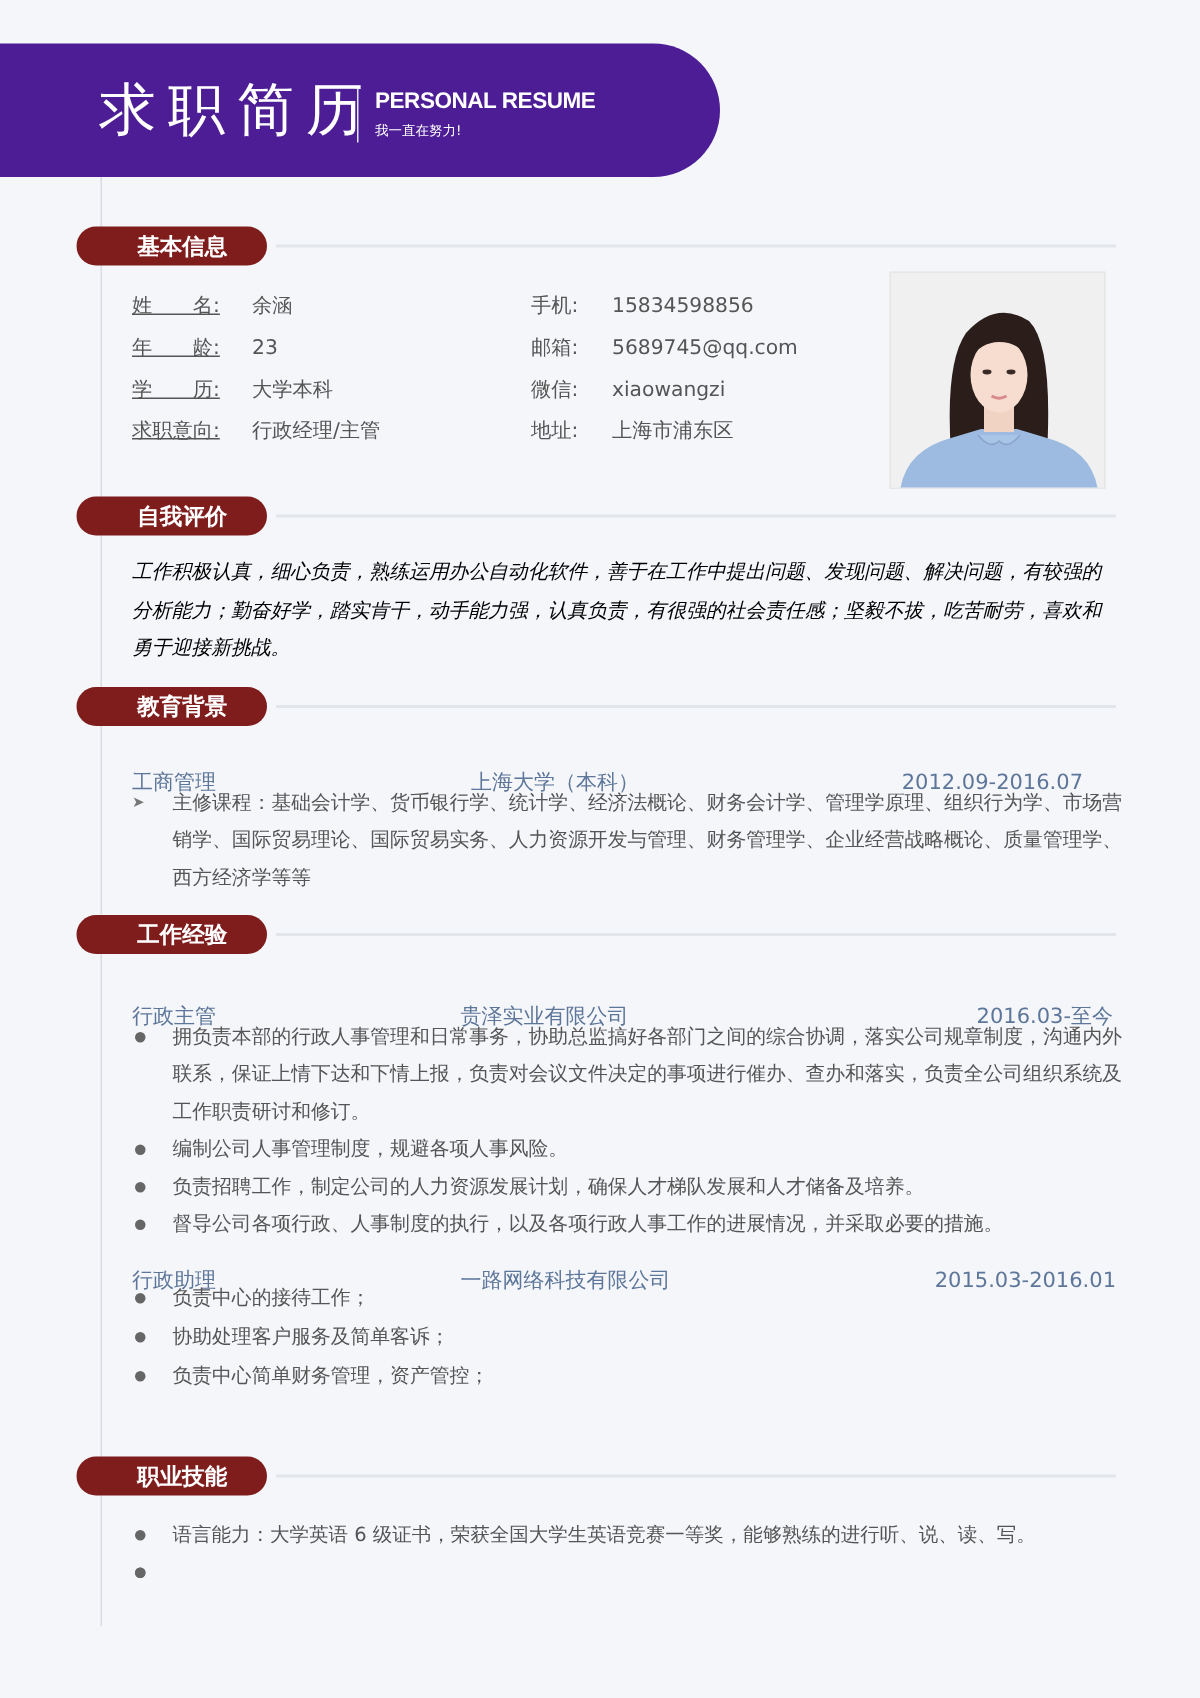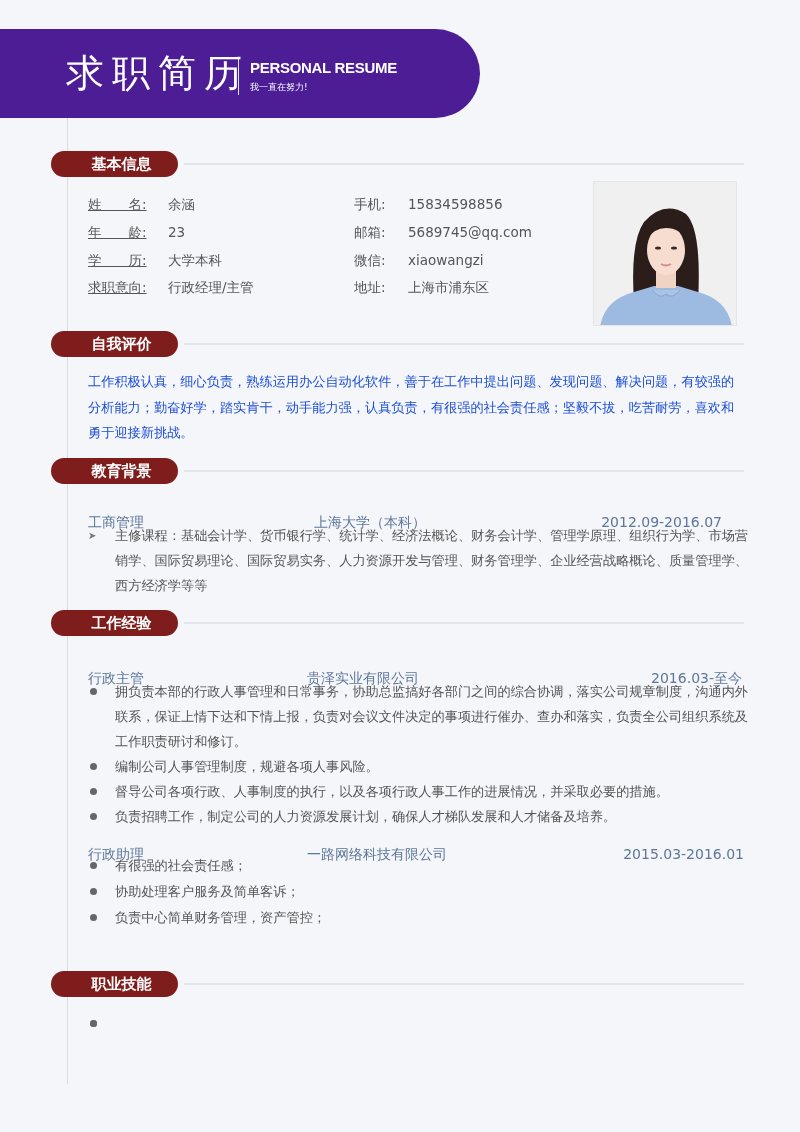--- a/index.html
+++ b/index.html
@@ -29,21 +29,21 @@
   .section-head .rule { position: absolute; left: 133px; right: 0; top: 12px; height: 2px; background: #e2e5ea; }
 
   .info-row { position: absolute; font-size: 13.5px; color: #555; height: 20px; line-height: 20px; }
   .info-label { position: absolute; left: 88px; width: 70px; text-decoration: underline; }
   .info-value { position: absolute; left: 168px; }
   .info-label2 { position: absolute; left: 354px; }
   .info-value2 { position: absolute; left: 408px; }
 
   .photo { position: absolute; left: 593px; top: 181px; width: 144px; height: 145px; background: #f0f0f0; border: 1px solid #e6e6e6; overflow: hidden; }
 
-  .para { position: absolute; left: 88px; width: 656px; font-size: 13.2px; line-height: 25.5px; color: #1d4ed8; }
+  .para { position: absolute; left: 88px; width: 656px; font-size: 13.2px; line-height: 25.5px; color: #000000; font-style: italic; }
 
   .entry-head { position: absolute; left: 88px; width: 656px; height: 22px; font-size: 14px; color: #5d7699; line-height: 22px; margin-top: 12px; }
   .entry-head .c1 { position: absolute; left: 0; }
   .entry-head .c2 { position: absolute; left: 226px; }
   .entry-head .c3 { position: absolute; right: 0; }
 
   .bullets { position: absolute; left: 88px; width: 660px; list-style: none; }
   .bullets li { position: relative; padding-left: 27px; font-size: 13.2px; line-height: 25px; color: #555; }
   .bullets li .dot { position: absolute; left: 2px; top: 9px; width: 7px; height: 7px; border-radius: 50%; background: #666; }
   .bullets li .arrow { position: absolute; left: 0; top: 0; font-size: 10px; color: #777; }
@@ -132,35 +132,36 @@
   <div class="rule"></div>
 </div>
 <div class="entry-head" style="top:655px">
   <span class="c1">行政主管</span>
   <span class="c2" style="left:219px">贵泽实业有限公司</span>
   <span class="c3" style="right:2px">2016.03-至今</span>
 </div>
 <ul class="bullets" style="top:679px">
   <li><span class="dot"></span><span>拥负责本部的行政人事管理和日常事务，协助总监搞好各部门之间的综合协调，落实公司规章制度，沟通内外联系，保证上情下达和下情上报，负责对会议文件决定的事项进行催办、查办和落实，负责全公司组织系统及工作职责研讨和修订。</span></li>
   <li><span class="dot"></span><span>编制公司人事管理制度，规避各项人事风险。</span></li>
+  <li><span class="dot"></span><span>负责招聘工作，制定公司的人力资源发展计划，确保人才梯队发展和人才储备及培养。</span></li>
   <li><span class="dot"></span><span>督导公司各项行政、人事制度的执行，以及各项行政人事工作的进展情况，并采取必要的措施。</span></li>
-  <li><span class="dot"></span><span>负责招聘工作，制定公司的人力资源发展计划，确保人才梯队发展和人才储备及培养。</span></li>
 </ul>
 
 <div class="entry-head" style="top:831px">
   <span class="c1">行政助理</span>
   <span class="c2" style="left:219px">一路网络科技有限公司</span>
   <span class="c3" style="right:0">2015.03-2016.01</span>
 </div>
 <ul class="bullets" style="top:853px">
-  <li style="line-height:26px"><span class="dot"></span><span>有很强的社会责任感；</span></li>
+  <li style="line-height:26px"><span class="dot"></span><span>负责中心的接待工作；</span></li>
   <li style="line-height:26px"><span class="dot"></span><span>协助处理客户服务及简单客诉；</span></li>
   <li style="line-height:26px"><span class="dot"></span><span>负责中心简单财务管理，资产管控；</span></li>
 </ul>
 
 <div class="section-head" style="top:971px">
   <div class="pill">职业技能</div>
   <div class="rule"></div>
 </div>
 <ul class="bullets" style="top:1011px;width:670px">
+  <li style="font-size:13px"><span class="dot"></span><span>语言能力：大学英语 6 级证书，荣获全国大学生英语竞赛一等奖，能够熟练的进行听、说、读、写。</span></li>
   <li style="font-size:13px;white-space:nowrap"><span class="dot"></span></li>
   <li style="font-size:13px"><span class="dot"></span></li>
 </ul>
 
 </body></html>

